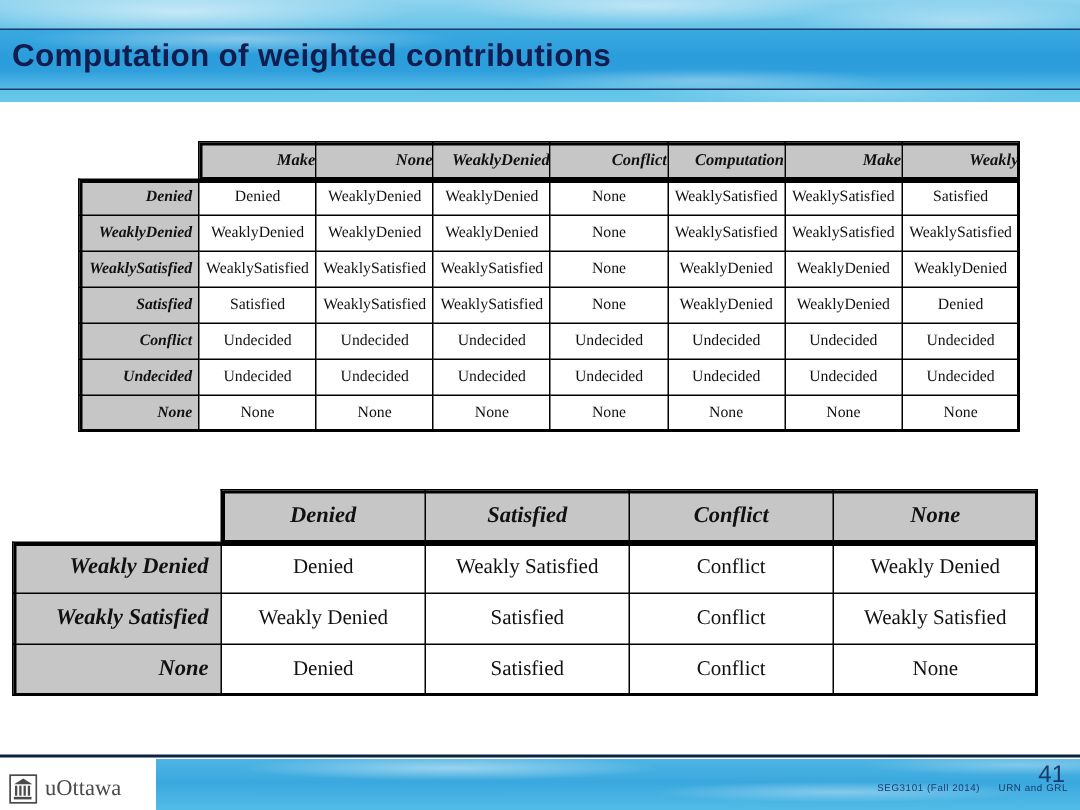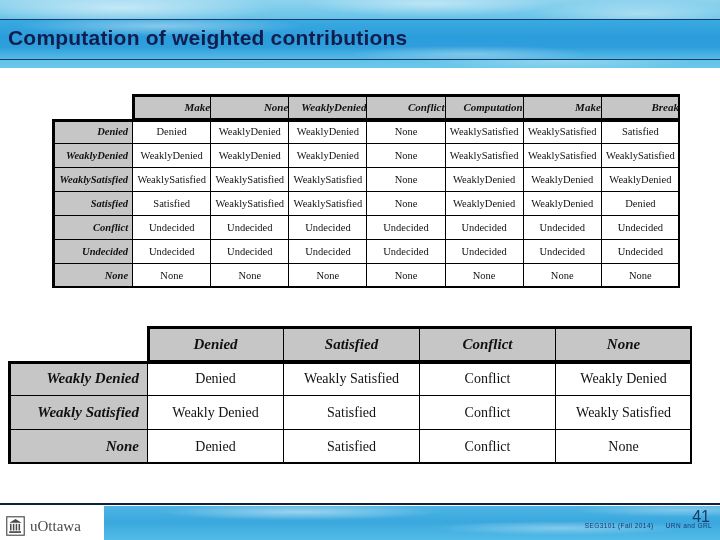--- a/index.html
+++ b/index.html
@@ -246,21 +246,21 @@
     </colgroup>
     <thead>
       <tr>
         <th class="corner"></th>
       <th class="colhead">Make</th>
           <th class="colhead">None</th>
           <th class="colhead">WeaklyDenied</th>
           <th class="colhead">Conflict</th>
           <th class="colhead">Computation</th>
           <th class="colhead">Make</th>
-          <th class="colhead">Break</th>
+          <th class="colhead">Weakly</th>
         </tr>
     </thead>
     <tbody>
         <tr>
           <td class="rowhead">Denied</td>
           <td>Denied</td>
           <td>WeaklyDenied</td>
           <td>WeaklyDenied</td>
           <td>None</td>
           <td>WeaklySatisfied</td>

